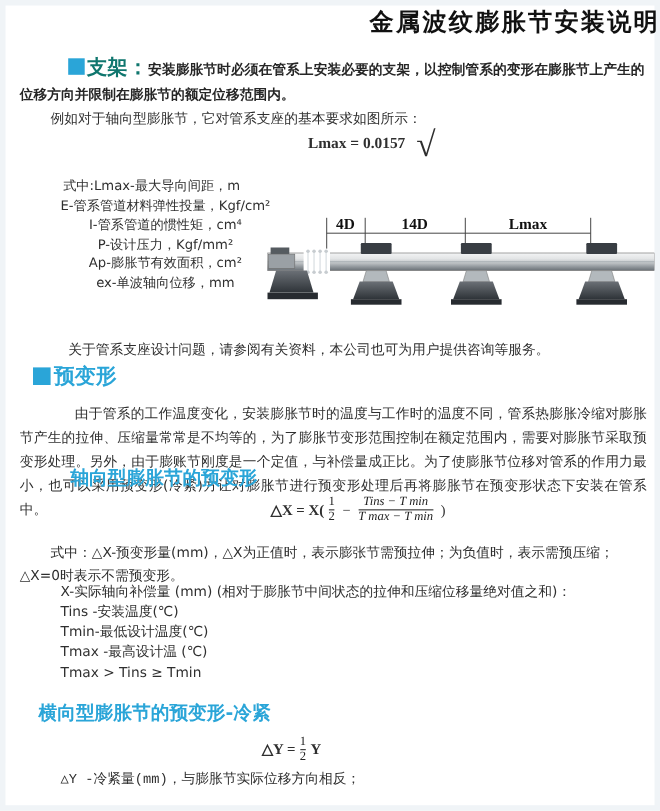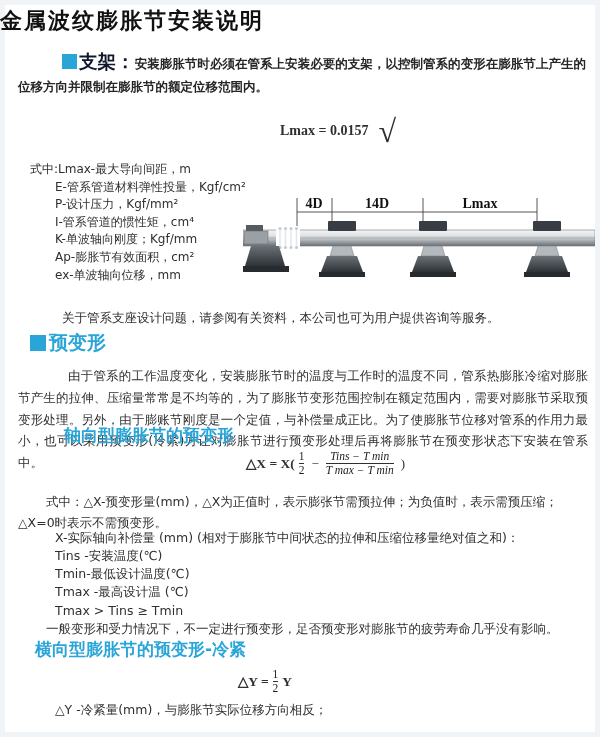--- a/index.html
+++ b/index.html
@@ -1,84 +1,84 @@
 <!DOCTYPE html>
 <html><head>
 <meta charset="utf-8">
 <style>
   html,body{margin:0;padding:0;background:#e9edf1;}
   .page{position:relative;width:600px;height:737px;background:#fff;overflow:hidden;
         box-shadow:inset 0 0 0 5px #f0f4f7;
         font-family:"DejaVu Sans","Liberation Sans",sans-serif;color:#2f2f2f;}
   .t{position:absolute;font-size:12.5px;line-height:17.5px;}
-  .doc-title{top:12px;left:0;width:600px;text-align:left;font-size:22px;font-weight:700;
+  .doc-title{top:12px;left:0;width:600px;text-align:right;font-size:22px;font-weight:700;
              color:#111;letter-spacing:2px;}
   .para{line-height:22px;text-align:justify;}
   .sq{display:inline-block;width:15px;height:15px;background:#2aa5d8;margin-right:2px;vertical-align:-1px;}
   .sq2{display:inline-block;width:16px;height:16px;background:#2aa5d8;margin-right:3px;vertical-align:-2px;}
-  .h-blue{color:#0f172a;font-size:18.5px;font-weight:700;}
+  .h-blue{color:#0f766e;font-size:18.5px;font-weight:700;}
   .h-sec{color:#2aa5d8;font-size:19px;font-weight:700;line-height:22px;text-align:right;}
   .h-sub{color:#2aa5d8;font-size:17px;font-weight:600;}
   .intro{top:50px;left:18px;right:14px;text-indent:44px;font-weight:600;line-height:23px;color:#262626;}
   .example{top:99px;left:18px;text-indent:28px;}
   
   .formula{left:0;width:600px;text-align:center;}
   .f-lhs{font-family:"Liberation Serif",serif;font-weight:700;font-size:14px;vertical-align:middle;}
   .sqrt{display:inline-flex;align-items:flex-start;margin-left:6px;vertical-align:middle;}
   .sqrt-sign{font-family:"Liberation Serif",serif;font-size:32px;line-height:30px;font-weight:400;color:#2f2f2f;}
   .sqrt-body{border-top:1.6px solid #2f2f2f;padding:2px 10px 0 5px;margin-left:-3px;margin-top:2px;}
   .frac{display:inline-block;text-align:center;font-family:"Liberation Serif",serif;font-style:italic;
         font-size:11.5px;line-height:13px;vertical-align:middle;color:#222;}
   .frac .den{border-top:1px solid #2f2f2f;display:block;}
   .f-op{font-family:"Liberation Serif",serif;font-size:13px;vertical-align:middle;margin:0 3px;}
   
   .defs{top:161px;left:30px;font-size:12px;line-height:17.6px;}
-  .defs .d{white-space:nowrap;}
+  .defs .d{white-space:nowrap;text-align:center;}
   .defs .ind{padding-left:25px;}
   .defs .half{padding-left:12px;}
   .note1{top:309px;left:18px;text-indent:44px;}
   .sec2{top:331px;left:30px;}
   .bigpara{top:353px;left:18px;right:12px;text-indent:50px;line-height:21.8px;margin-top:12px;}
   .axhead{top:427px;left:64px;}
   .f2{top:450px;padding-left:27px;}
   .expl{top:491px;left:18px;right:12px;text-indent:28px;line-height:21px;}
   .xdef{top:529px;left:55px;}
   .temps{top:547px;left:55px;line-height:18.2px;}
   .axnote{top:620px;left:18px;text-indent:28px;}
   .lathead{top:641px;left:35px;}
   .f3{top:668px;left:0;width:530px;text-align:center;}
-  .ydef{top:701px;left:55px;}
+  .ydef{top:701px;left:55px;font-family:Liberation Mono, monospace;}
   .diagram{position:absolute;left:243px;top:194px;}
   .dim-label{font-family:"Liberation Serif",serif;font-weight:700;font-size:14px;fill:#111;}
 </style>
 </head>
 <body>
 
 <div class="page">
 
   <div class="t doc-title">金属波纹膨胀节安装说明</div>
 
   <div class="t intro para">
     <span class="h-blue"><span class="sq"></span><span>支架：</span></span><span>安装膨胀节时必须在管系上安装必要的支架，以控制管系的变形在膨胀节上产生的位移方向并限制在膨胀节的额定位移范围内。</span>
   </div>
 
+  <div class="t example">例如对于轴向型膨胀节，它对管系支座的基本要求如图所示：</div>
 
   <div class="t formula" style="top:116px;padding-left:38px;">
     <span class="f-lhs">Lmax = 0.0157</span>
     <span class="sqrt">
       <span class="sqrt-sign">√</span>
     </span>
   </div>
 
   <div class="t defs">
     <div class="d">式中:Lmax-最大导向间距，m</div>
     <div class="d ind">E-管系管道材料弹性投量，Kgf/cm²</div>
+    <div class="d ind">I-管系管道的惯性矩，cm⁴</div>
     <div class="d ind">P-设计压力，Kgf/mm²</div>
-    <div class="d ind">I-管系管道的惯性矩，cm⁴</div>
-    <div class="d ind">K-单波轴向刚度；Kgf/mm</div>
     <div class="d ind">Ap-膨胀节有效面积，cm²</div>
     <div class="d ind">ex-单波轴向位移，mm</div>
   </div>
 
   <div class="diagram">
     <svg width="352" height="92" viewBox="0 0 352 92">
       <defs>
         <linearGradient id="pipeGrad" x1="0" y1="0" x2="0" y2="1">
           <stop offset="0" stop-color="#f3f4f5"></stop>
           <stop offset="0.32" stop-color="#e3e5e6"></stop>
@@ -174,21 +174,20 @@
 
   <div class="t xdef">X-实际轴向补偿量 (mm) (相对于膨胀节中间状态的拉伸和压缩位移量绝对值之和)：</div>
 
   <div class="t temps">
     <div>Tins -安装温度(℃)</div>
     <div>Tmin-最低设计温度(℃)</div>
     <div>Tmax -最高设计温 (℃)</div>
     <div>Tmax &gt; Tins ≥ Tmin</div>
   </div>
 
-  <div class="t axnote">一般变形和受力情况下，不一定进行预变形，足否预变形对膨胀节的疲劳寿命几乎没有影响。</div>
 
   <div class="t lathead h-sub">横向型膨胀节的预变形-冷紧</div>
 
   <div class="t f3">
     <span class="f-lhs" style="font-size:13.5px;">△Y =</span>
     <span class="frac" style="font-style:normal;">
       <span class="num">1</span>
       <span class="den">2</span>
     </span>
     <span class="f-lhs" style="font-size:13.5px;">Y</span>

